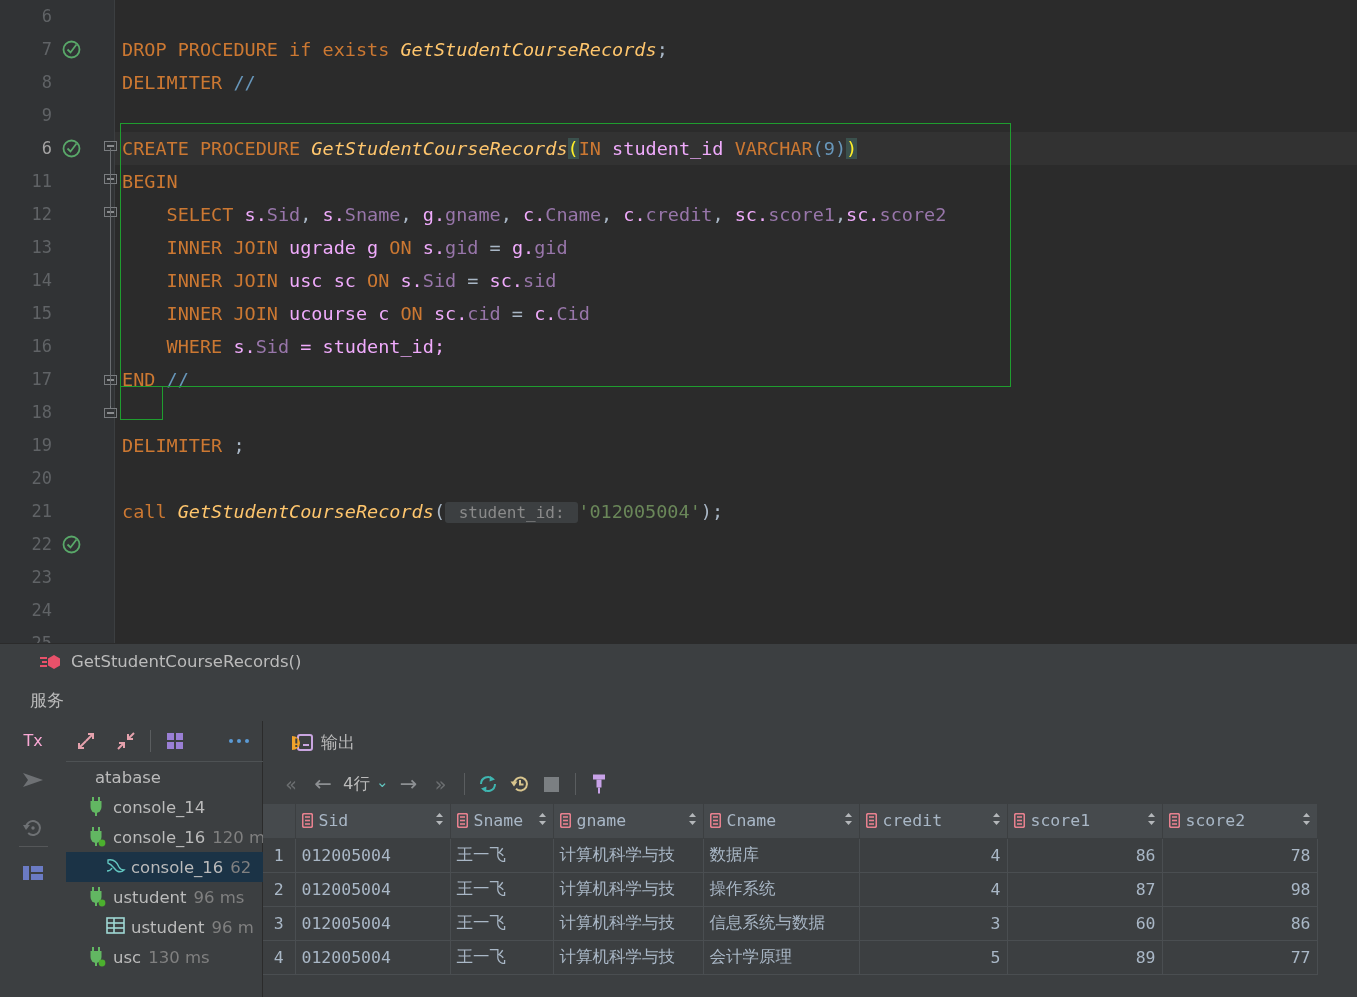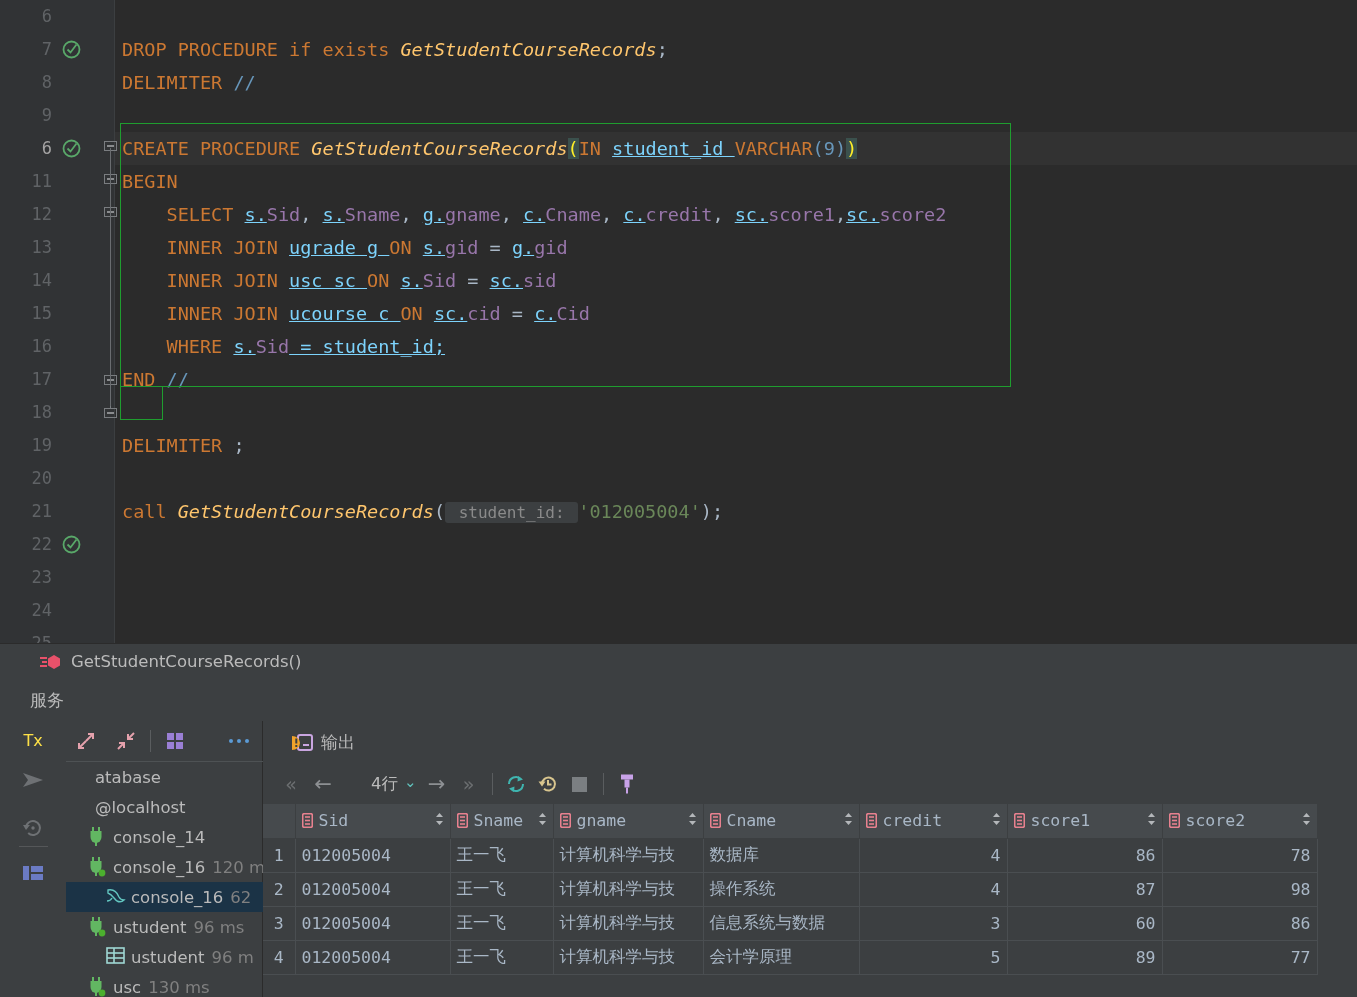--- a/index.html
+++ b/index.html
@@ -44,21 +44,21 @@
   .gut-row { position: relative; height: 33px; }
   .runmark {
     position: absolute; left: 62px; top: 7px; width: 19px; height: 19px;
   }
   .fold {
     position: absolute; left: 104px; top: 9px; width: 13px; height: 15px;
   }
 
   
   .kw   { color: #cc7832; }
-  .ident{ color: #7dd3fc; text-decoration: underline; }
+  .ident{ color: #f0abfc; }
   .fn   { color: #ffc66d; font-style: italic; }
   .fld  { color: #9876aa; }
   .num  { color: #6897bb; }
   .str  { color: #6a8759; }
   .plain{ color: #a9b7c6; }
   .paren-hl { background: #3b514d; color: #ffef28; }
   .param-hint {
     background: #3c3f41; color: #8a8a8a; border-radius: 3px;
     padding: 1px 4px; font-size: 16px;
   }
@@ -89,21 +89,21 @@
 
   
   .rail {
     position: absolute; left: 0; top: 0; width: 66px; height: 276px;
     background: #3c3f41;
   }
   .rail-item {
     position: absolute; left: 0; width: 66px; height: 38px;
     display: flex; align-items: center; justify-content: center;
   }
-  .rail-tx { color: #fde047; font-size: 16px; }
+  .rail-tx { color: #f9a8d4; font-size: 16px; }
   .rail-div {
     position: absolute; left: 19px; width: 29px; height: 1px; background: #555759;
   }
 
   
   .tree-panel {
     position: absolute; left: 66px; top: 0; width: 197px; height: 276px;
     background: #3c3f41; border-right: 1px solid #2b2b2b;
   }
   .tree-toolbar {
@@ -138,21 +138,21 @@
     content: ""; position: absolute; left: 4px; right: 4px; bottom: 3px; height: 3px;
     background: #8c8c8c; border-radius: 1px;
   }
   .tab-close { color: #aaaaaa; font-size: 17px; margin-left: 10px; }
 
   .res-toolbar {
     position: absolute; left: 0; top: 43px; right: 0; height: 40px;
     display: flex; align-items: center; padding-left: 12px;
   }
   .tb-btn { width: 32px; height: 40px; display: flex; align-items: center; justify-content: center; }
-  .tb-rows { color: #bbbbbb; font-size: 16.5px; padding: 0 4px; display: flex; align-items: flex-start; margin-left: 28px; }
+  .tb-rows { color: #bbbbbb; font-size: 16.5px; padding: 0 4px; display: flex; align-items: flex-start; }
   .tb-sep { width: 1px; height: 22px; background: #5a5d5f; margin: 0 7px; }
 
   
   .grid-wrap { position: absolute; left: 0; top: 83px; right: 0; bottom: 0; overflow: hidden; background: #3c3f41; }
   table.grid { border-collapse: collapse; table-layout: fixed; }
   table.grid th {
     background: #464a4d; color: #a9b7c6; font-weight: normal;
     font-family: "DejaVu Sans Mono", "Liberation Mono", monospace;
     font-size: 16.5px; height: 34px; padding: 0 6px;
     border-right: 1px solid #3c3f41; border-bottom: 1px solid #3c3f41;
@@ -389,24 +389,20 @@
             <circle cx="3" cy="4" r="2" fill="#5b9bd5"></circle>
             <circle cx="11" cy="4" r="2" fill="#5b9bd5"></circle>
             <circle cx="19" cy="4" r="2" fill="#5b9bd5"></circle>
           </svg>
         </div>
       </div>
       <div class="tree-list" id="tree-list">
           <div class="tnode" style="padding-left: 4px; text-align: center;">
             <span class="ticon"></span>
             <span class="tlabel">atabase</span>
-          </div>
-          <div class="tnode" style="padding-left: 4px;">
-            <span class="ticon"></span>
-            <span class="tlabel">@localhost</span>
           </div>
           <div class="tnode" style="padding-left: 22px;">
             <span class="ticon"><svg width="18" height="20" viewBox="0 0 18 20">
                 <rect x="4" y="0" width="2" height="4" fill="#62b762"></rect>
                 <rect x="10" y="0" width="2" height="4" fill="#62b762"></rect>
                 <path d="M2.5 4 h11 v6 a5.5 6 0 0 1 -11 0 z" fill="#62b762"></path>
                 <rect x="7" y="15" width="2" height="4" fill="#62b762"></rect>
               </svg></span>
             <span class="tlabel">console_14</span>
           </div>

